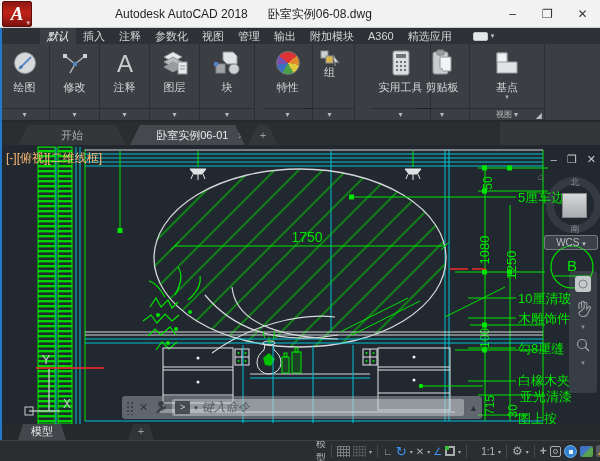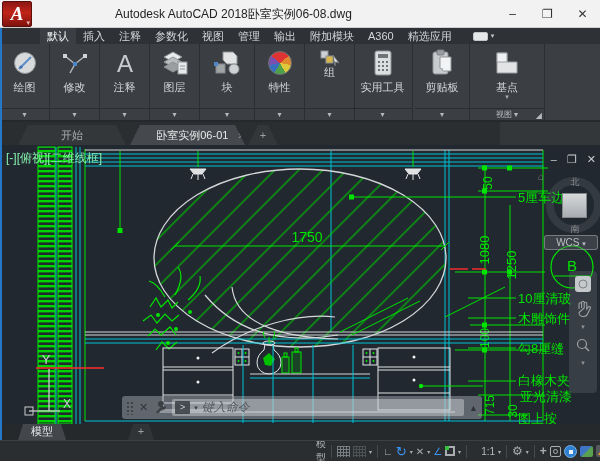--- a/index.html
+++ b/index.html
@@ -4,28 +4,28 @@
 <style>
   * { margin:0; padding:0; box-sizing:border-box; }
   html,body { width:600px; height:461px; overflow:hidden; background:#000; }
   body { font-family:"Liberation Sans","DejaVu Sans",sans-serif; }
   #app { position:relative; width:600px; height:461px; background:#33373a; overflow:hidden; }
 
   
   .titlebar { position:absolute; top:0; left:0; width:600px; height:28px; background:#f2f2f2; border-bottom:1px solid #d0d0d0; }
   .logo { position:absolute; top:1px; left:2px; width:30px; height:26px; background:linear-gradient(#8c1713,#c22418 45%,#7e120e); border:1px solid #5c0e0a; border-radius:2px; color:#fff; font-family:"Liberation Serif","DejaVu Serif",serif; font-style:italic; font-weight:bold; font-size:19px; text-align:center; line-height:24px; }
   .logo .caret { position:absolute; right:1px; top:9px; font-size:7px; color:#e8b9b4; font-style:normal; }
-  .title-text { position:absolute; left:115px; top:0; height:28px; display:flex; align-items:center; font-size:12px; color:#222; }
+  .title-text { position:absolute; left:115px; top:0; height:28px; display:flex; gap:20px; align-items:center; font-size:12px; color:#222; }
   .winbtns { position:absolute; right:0; top:0; height:28px; display:flex; }
   .winbtn { width:35px; height:28px; text-align:center; line-height:28px; font-size:12px; color:#333; }
 
   
   .ribbon-tabs { position:absolute; top:28px; left:0; width:600px; height:16px; background:#2e3236; display:flex; align-items:stretch; padding-left:40px; }
   .rtab { padding:0 7px; font-size:11px; line-height:16px; color:#d4d6d8; white-space:nowrap; }
-  .rtab.active { background:#3b3f43; color:#f0f1f2; }
+  .rtab.active { background:#3b3f43; color:#f0f1f2;font-style:italic; }
   .ribbon-toggle { margin-left:14px; display:flex; align-items:center; gap:3px; }
   .ribbon-toggle .pill { width:15px; height:9px; border:1px solid #c3c6c8; border-radius:2px; background:#e6e7e8; }
   .ribbon-toggle .caret { font-size:7px; color:#c3c6c8; }
 
   
   .ribbon-body { position:absolute; top:44px; left:0; width:600px; height:78px; background:#3b3f43; border-bottom:2px solid #26292c; }
   .panel { position:absolute; top:0; height:76px; border-right:1px solid #2c2f32; }
   .panel .icon-wrap { position:absolute; top:3px; left:0; right:0; height:32px; display:flex; justify-content:center; align-items:center; }
   .panel .plabel { position:absolute; top:36px; left:0; right:0; text-align:center; font-size:11px; color:#d3d5d7; white-space:nowrap; }
   .panel .pcaret { position:absolute; top:49px; left:0; right:0; text-align:center; font-size:7px; color:#a9adb0; }
@@ -36,21 +36,21 @@
   .file-tabs { position:absolute; top:122px; left:0; width:500px; height:23px; background:#2b2e31; }
   .ftab { position:absolute; top:3px; height:20px; font-size:11px; color:#a9adb0; line-height:20px; text-align:center;
           clip-path:polygon(10px 0, calc(100% - 10px) 0, 100% 100%, 0 100%); background:#33373a; }
   .ftab.start { left:18px; width:108px; }
   .ftab.doc { left:130px; width:115px; background:#45494d; color:#e8eaeb;text-align:right; }
   .ftab .x { font-size:9px; color:#9ca0a3; margin-left:6px; }
   .ftab.plus { left:248px; width:30px; font-size:11px; color:#9ca0a3; }
 
   
   .canvas { position:absolute; top:145px; left:0; width:600px; height:279px; background:#212830; overflow:hidden; }
-  .vplabel { position:absolute; top:5px; left:6px; font-size:12px; color:#86efac; z-index:5; }
+  .vplabel { position:absolute; top:5px; left:6px; font-size:12px; color:#fdba74; z-index:5; }
   .canvas-winbtns { position:absolute; top:8px; right:4px; z-index:6; display:flex; gap:10px; color:#c7cacc; font-size:11px; }
   .viewcube { position:absolute; top:28px; right:-8px; width:66px; height:66px; z-index:6; }
   .vc-ring { position:absolute; top:4px; left:4px; width:56px; height:56px; border-radius:50%; border:8px solid rgba(150,155,160,.16); }
   .vc-face { position:absolute; top:20px; left:20px; width:25px; height:25px; background:linear-gradient(#d6d8da,#a9acb0); border:1px solid #84878a; }
   .vc-n { position:absolute; top:3px; left:0; right:0; text-align:center; font-size:9px; color:#8e9295; }
   .vc-s { position:absolute; bottom:3px; left:0; right:0; text-align:center; font-size:9px; color:#8e9295; }
   .vc-home { position:absolute; top:-2px; left:-4px; font-size:10px; color:#7f8386; }
   .wcs { position:absolute; top:90px; right:2px; width:54px; height:15px; z-index:6; background:rgba(130,134,138,.28); border:1px solid rgba(165,169,173,.55); border-radius:3px; font-size:10px; color:#bcc0c2; text-align:center; line-height:13px; }
   .wcs .caret { font-size:7px; }
   .navbar { position:absolute; top:126px; right:3px; width:28px; height:122px; z-index:6; background:rgba(145,150,155,.20); border-radius:4px; display:flex; flex-direction:column; align-items:center; padding-top:4px; gap:6px; }
@@ -193,41 +193,41 @@
             <path d="M12,4 h10 l4,4 v8 h-10 l-4,-4 Z" fill="#e2e3e5" stroke="#8f9396"></path>
             <rect x="5" y="16" width="9" height="9" fill="#9fa3a6" stroke="#82868a"></rect>
             <circle cx="23" cy="21" r="5" fill="#cfd2d4" stroke="#8f9396"></circle>
             <rect x="3" y="14" width="4" height="4" fill="#4f86c6"></rect>
           </svg>
       </div>
       <div class="plabel">块</div>
       <div class="foot"><span>▾</span></div>
     </div>
 
-    <div class="panel" style="left:255px;width:50px;">
+    <div class="panel" style="left:263px;width:50px;">
       <div class="icon-wrap">
         <span style="display:inline-block;width:24px;height:24px;border-radius:50%;border:1px solid #6f7477;background:conic-gradient(#d33 0 14%,#e08a2d 14% 28%,#ddc93a 28% 42%,#4ea04b 42% 58%,#3a6fc0 58% 72%,#7b4fae 72% 86%,#d33 86% 100%);"></span>
       </div>
       <div class="plabel">特性</div>
       <div class="foot"><span>▾</span></div>
     </div>
 
     <div class="panel" style="left:305px;width:50px;">
       <div class="icon-wrap" style="height:22px;">
         <svg width="24" height="20">
             <rect x="3" y="3" width="7" height="7" fill="#cfd2d4" stroke="#8f9396"></rect>
             <rect x="8" y="8" width="7" height="7" fill="#d9b64a" stroke="#8f9396"></rect>
             <path d="M15,7 L21,15 L17.5,14 L17,18 Z" fill="#e8e9ea" stroke="#6f7477"></path>
           </svg>
       </div>
       <div class="plabel" style="top:21px;">组</div>
       <div class="foot"><span>▾</span></div>
     </div>
 
-    <div class="panel" style="left:353px;width:60px;">
+    <div class="panel" style="left:371px;width:60px;">
       <div class="icon-wrap">
         <svg width="26" height="30">
             <rect x="5" y="3" width="16" height="24" rx="2" fill="#dcdee0" stroke="#8f9396"></rect>
             <rect x="8" y="6" width="10" height="4" fill="#6f7478"></rect>
             <g fill="#6f7478">
               <rect x="8" y="13" width="2" height="2"></rect>
               <rect x="12" y="13" width="2" height="2"></rect>
               <rect x="16" y="13" width="2" height="2"></rect>
               <rect x="8" y="17" width="2" height="2"></rect>
               <rect x="12" y="17" width="2" height="2"></rect>

